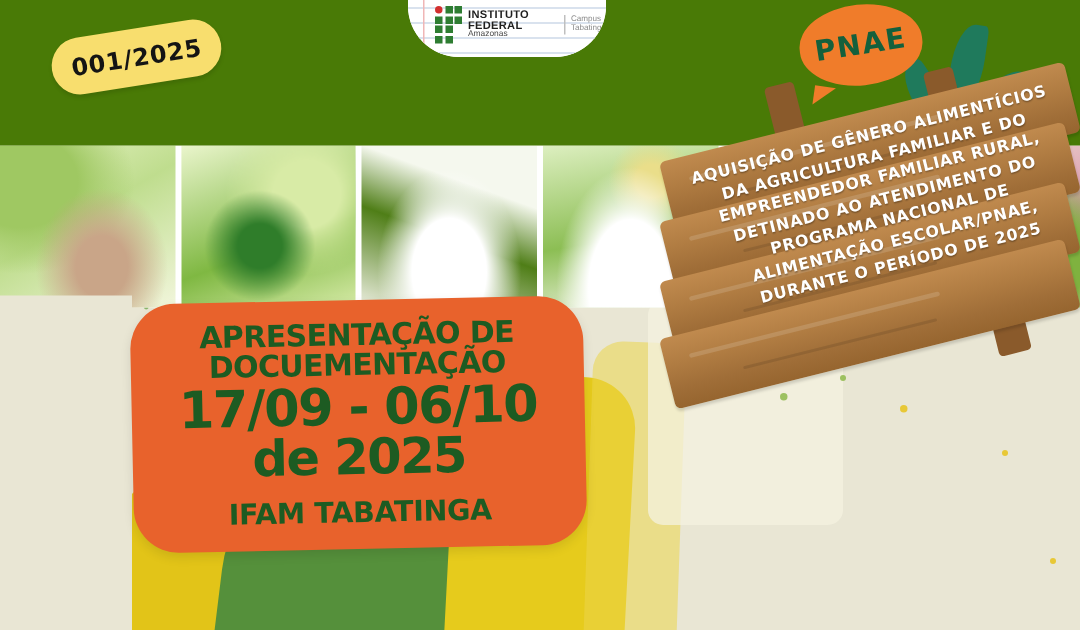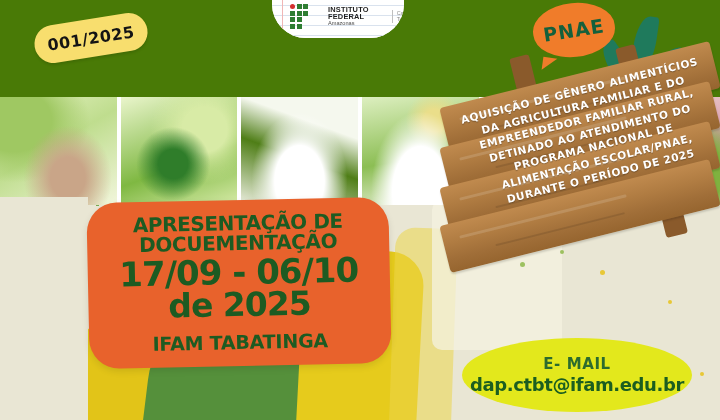--- a/index.html
+++ b/index.html
@@ -29,21 +29,21 @@
     position:absolute; inset:0;
     background:
       linear-gradient(to bottom, transparent 0 9px, #D9E2EE 9px 10px) repeat-y,
       #fff;
     background-size:100% 10px;
   }
   .logo-notch .margin-line {
     position:absolute; left:10px; top:0; bottom:0; width:1px; background:#F0B6B6;
   }
   .logo-wrap {
-    position:absolute; left:18px; top:38px; display:flex; align-items:center; gap:20px;
+    position:absolute; left:18px; top:38px; display:flex; align-items:center; gap:4px;
   }
   .logo-grid {
     display:grid; grid-template-columns:repeat(3,5px); grid-template-rows:repeat(4,5px);
     gap:1.5px;
   }
   .logo-grid i { display:block; width:5px; height:5px; background:#2E7D32; }
   .logo-grid i.red { background:#D32F2F; border-radius:50%; }
   .logo-grid i.off { background:transparent; }
   .logo-text { line-height:1.05; }
   .logo-text .l1 { font-size:7.4px; font-weight:bold; color:#1F1F1F; letter-spacing:.2px; }
@@ -335,18 +335,14 @@
     <div class="sign-text">AQUISIÇÃO DE GÊNERO ALIMENTÍCIOS DA AGRICULTURA FAMILIAR E DO EMPREENDEDOR FAMILIAR RURAL, DETINADO AO ATENDIMENTO DO PROGRAMA NACIONAL DE ALIMENTAÇÃO ESCOLAR/PNAE, DURANTE O PERÍODO DE 2025</div>
   </div>
 
   <div class="orange-card">
     <div class="oc-title">APRESENTAÇÃO DE DOCUEMENTAÇÃO</div>
     <div class="oc-dates">17/09 - 06/10</div>
     <div class="oc-year">de 2025</div>
     <div class="oc-place">IFAM TABATINGA</div>
   </div>
 
-  <div class="email-badge">
-    <div class="email-label">E- MAIL</div>
-    <div class="email-addr">dap.ctbt@ifam.edu.br</div>
-  </div>
 
 </div>
 
 </body></html>

